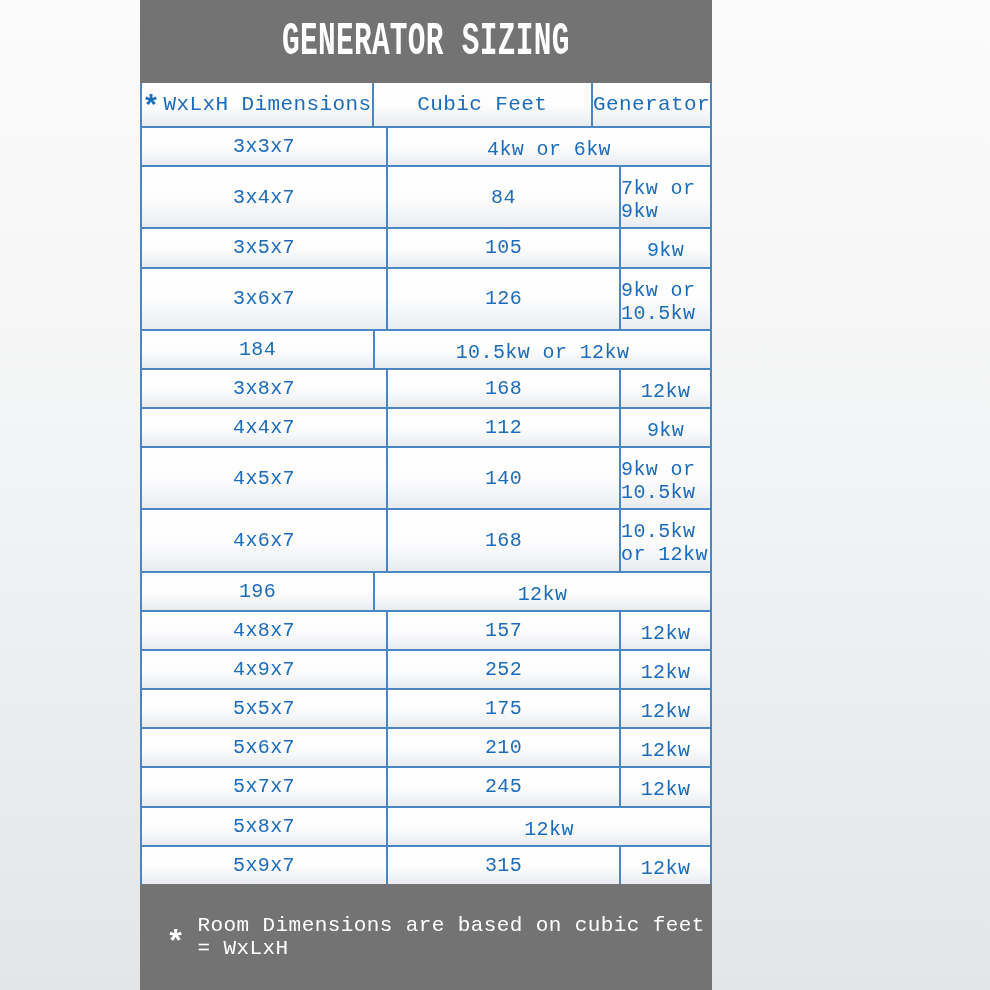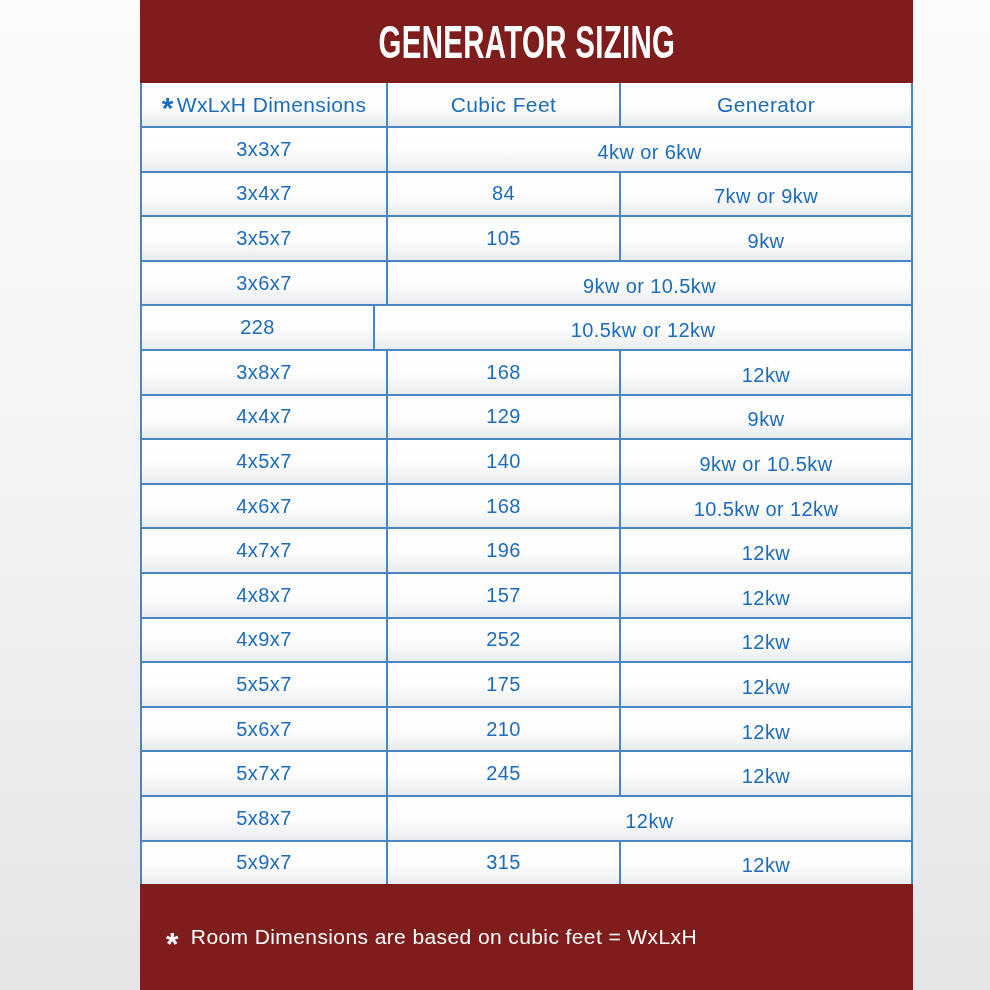--- a/index.html
+++ b/index.html
@@ -14,23 +14,24 @@
   body {
     background: linear-gradient(180deg, #fbfbfb 0%, #f3f4f5 45%, #e3e5e7 100%);
     position: relative;
   }
 
   
   .panel {
     position: absolute;
     left: 140px;
     top: 0;
-    width: 773px;
+    width: 572px;
     height: 990px;
-    background: #7f1d1d;
+    background: #737373;
+    font-family: Liberation Mono, monospace;
   }
 
   
   .title-band {
     position: absolute;
     left: 0; top: 0; right: 0;
     height: 83px;
     display: flex;
     align-items: center;
     justify-content: center;
@@ -139,48 +140,48 @@
     <div class="cell c2">84</div>
     <div class="cell c3">7kw or 9kw</div>
   </div>
       <div class="row">
     <div class="cell c1">3x5x7</div>
     <div class="cell c2">105</div>
     <div class="cell c3">9kw</div>
   </div>
       <div class="row">
     <div class="cell c1">3x6x7</div>
+    <div class="cell c2">126</div>
     <div class="cell c3">9kw or 10.5kw</div>
   </div>
       <div class="row">
-    <div class="cell c2">228</div>
+    <div class="cell c2">184</div>
     <div class="cell c3">10.5kw or 12kw</div>
   </div>
       <div class="row">
     <div class="cell c1">3x8x7</div>
     <div class="cell c2">168</div>
     <div class="cell c3">12kw</div>
   </div>
       <div class="row">
     <div class="cell c1">4x4x7</div>
-    <div class="cell c2">129</div>
+    <div class="cell c2">112</div>
     <div class="cell c3">9kw</div>
   </div>
       <div class="row">
     <div class="cell c1">4x5x7</div>
     <div class="cell c2">140</div>
     <div class="cell c3">9kw or 10.5kw</div>
   </div>
       <div class="row">
     <div class="cell c1">4x6x7</div>
     <div class="cell c2">168</div>
     <div class="cell c3">10.5kw or 12kw</div>
   </div>
       <div class="row">
-    <div class="cell c1">4x7x7</div>
     <div class="cell c2">196</div>
     <div class="cell c3">12kw</div>
   </div>
       <div class="row">
     <div class="cell c1">4x8x7</div>
     <div class="cell c2">157</div>
     <div class="cell c3">12kw</div>
   </div>
       <div class="row">
     <div class="cell c1">4x9x7</div>

